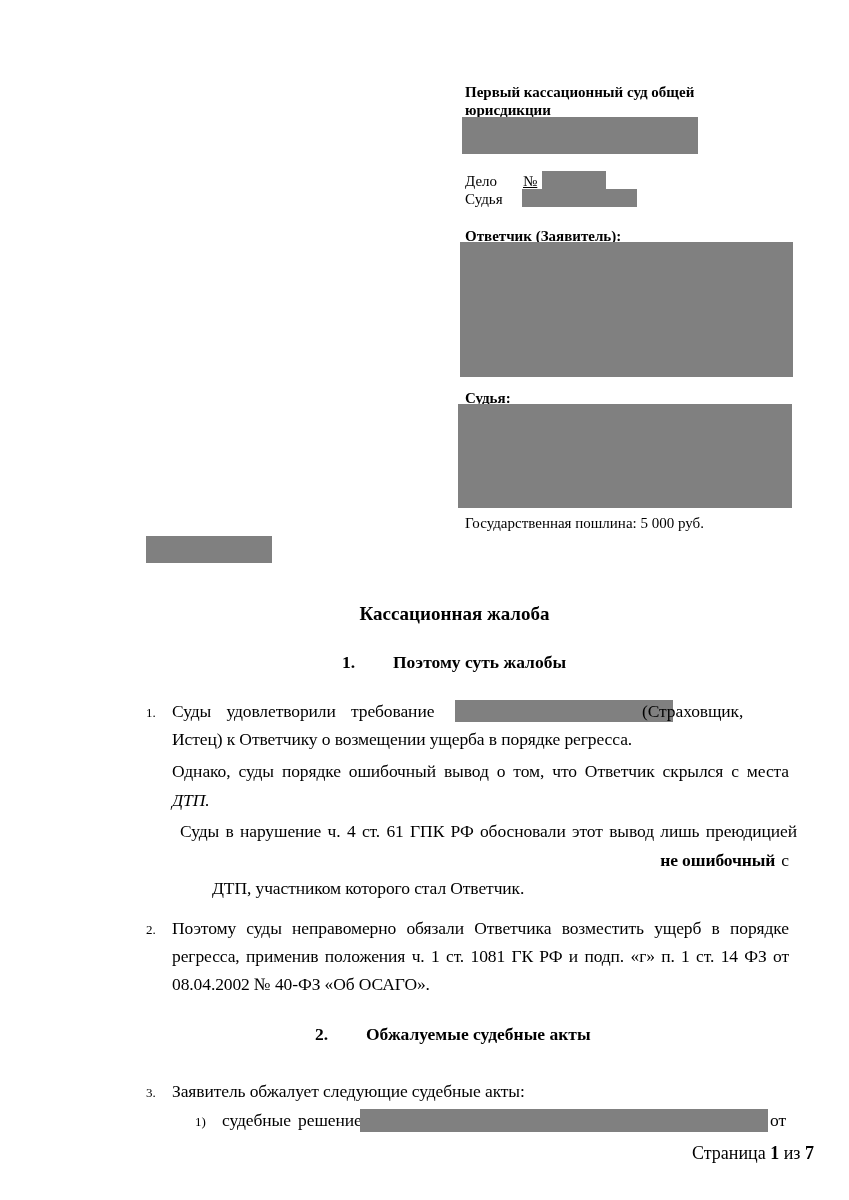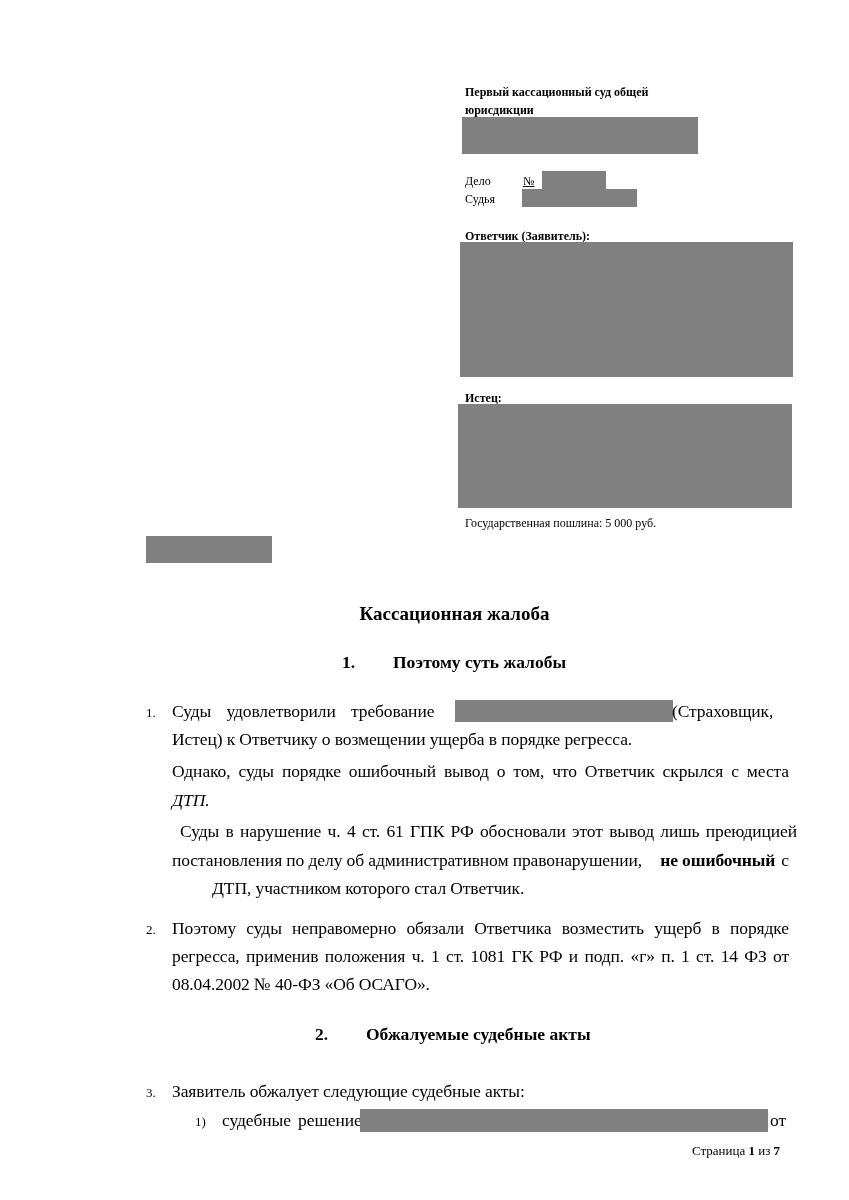--- a/index.html
+++ b/index.html
@@ -1,21 +1,21 @@
 <!DOCTYPE html>
 <html><head>
 <meta charset="utf-8">
 <style>
   html, body { margin:0; padding:0; background:#ffffff; }
   body { width:849px; height:1200px; position:relative; overflow:hidden;
          font-family:"Liberation Serif", "DejaVu Serif", serif; color:#000; }
   .abs { position:absolute; }
   .redact { position:absolute; background:#808080; }
   .b { font-weight:bold; }
-  .hdr { font-size:12px; line-height:18px; }
+  .hdr { font-size:15px; line-height:18px; }
   .body-text { font-size:17.5px; line-height:30px; letter-spacing:-0.1px; }
   .just { text-align:justify; text-align-last:justify; }
   .num { font-size:13px; }
   .title { font-size:19px; font-weight:bold; }
   .sec { font-size:17.5px; font-weight:bold; }
 </style>
 </head>
 <body>
 
 <div class="abs hdr b" style="left:465px;top:83px;">Первый кассационный суд общей</div>
@@ -24,50 +24,49 @@
 
 <div class="abs hdr" style="left:465px;top:172px;">Дело</div>
 <div class="abs hdr" style="left:523px;top:172px;text-decoration:underline;">№</div>
 <div class="redact" style="left:542px;top:171px;width:64px;height:18px;"></div>
 <div class="abs hdr" style="left:465px;top:190px;">Судья</div>
 <div class="redact" style="left:522px;top:189px;width:115px;height:18px;"></div>
 
 <div class="abs hdr b" style="left:465px;top:227px;">Ответчик (Заявитель):</div>
 <div class="redact" style="left:460px;top:242px;width:333px;height:135px;"></div>
 
-<div class="abs hdr b" style="left:465px;top:389px;">Истец:</div>
+<div class="abs hdr b" style="left:465px;top:389px;">Судья:</div>
 <div class="redact" style="left:458px;top:404px;width:334px;height:104px;"></div>
 
 <div class="abs hdr" style="left:465px;top:514px;">Государственная пошлина: 5 000 руб.</div>
 
 <div class="redact" style="left:146px;top:536px;width:126px;height:27px;"></div>
 
 <div class="abs title" style="left:0;width:909px;top:603px;text-align:center;">Кассационная жалоба</div>
 
 <div class="abs sec" style="left:342px;top:652px;">1.</div>
 <div class="abs sec" style="left:393px;top:652px;">Поэтому суть жалобы</div>
 
 <div class="abs num" style="left:146px;top:705px;">1.</div>
 <div class="abs body-text" style="left:172px;top:696px;width:617px;">
   <span style="word-spacing:11px;">Суды удовлетворили требование</span>
 </div>
 <div class="redact" style="left:455px;top:700px;width:218px;height:22px;"></div>
-<div class="abs body-text" style="left:672px;top:696px;">(Страховщик,</div>
+<div class="abs body-text" style="left:642px;top:696px;">(Страховщик,</div>
 <div class="abs body-text" style="left:172px;top:724px;">Истец) к Ответчику о возмещении ущерба в порядке регресса.</div>
 
 <div class="abs body-text" style="left:172px;top:756px;width:617px;">
     <span class="just" style="display:block;">Однако, суды порядке ошибочный вывод о том, что Ответчик скрылся с места</span>
   </div>
 <div class="abs body-text" style="left:172px;top:785px;font-style:italic;">ДТП.</div>
 
 <div class="abs body-text" style="left:180px;top:816px;width:617px;">
     <span class="just" style="display:block;">Суды в нарушение ч. 4 ст. 61 ГПК РФ обосновали этот вывод лишь преюдицией</span>
   </div>
 <div class="abs body-text" style="left:172px;top:845px;width:617px;display:flex;justify-content:space-between;">
-  <span>постановления по делу об административном правонарушении,</span>
   <span style="margin-left:auto;padding-left:6px;" class="b">не ошибочный</span>
   <span style="padding-left:6px;">с</span>
 </div>
 <div class="abs body-text" style="left:172px;top:873px;margin-left:40px;">ДТП, участником которого стал Ответчик.</div>
 
 <div class="abs num" style="left:146px;top:922px;">2.</div>
 <div class="abs body-text" style="left:172px;top:913px;width:617px;">
     <span class="just" style="display:block;">Поэтому суды неправомерно обязали Ответчика возместить ущерб в порядке</span>
   </div>
 <div class="abs body-text" style="left:172px;top:941px;width:617px;">
@@ -79,18 +78,18 @@
 <div class="abs sec" style="left:366px;top:1024px;">Обжалуемые судебные акты</div>
 
 <div class="abs num" style="left:146px;top:1085px;">3.</div>
 <div class="abs body-text" style="left:172px;top:1076px;">Заявитель обжалует следующие судебные акты:</div>
 
 <div class="abs num" style="left:195px;top:1114px;">1)</div>
 <div class="abs body-text" style="left:222px;top:1105px;word-spacing:3px;">судебные решение</div>
 <div class="redact" style="left:360px;top:1109px;width:408px;height:23px;"></div>
 <div class="abs body-text" style="left:770px;top:1105px;">от</div>
 
-<div class="abs" style="left:692px;top:1143px;font-size:13px;">
+<div class="abs" style="left:692px;top:1143px;font-size:18px;">
   <span>Страница</span>
   <span class="b">1</span>
   <span>из</span>
   <span class="b">7</span>
 </div>
 
 </body></html>

